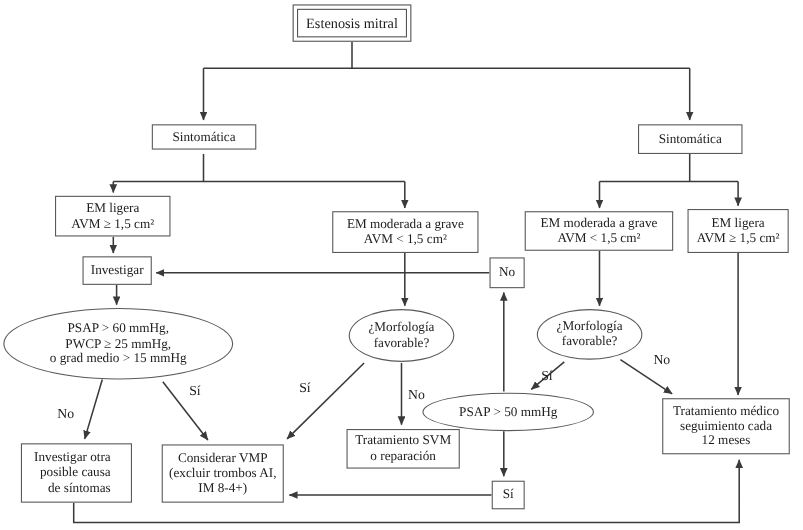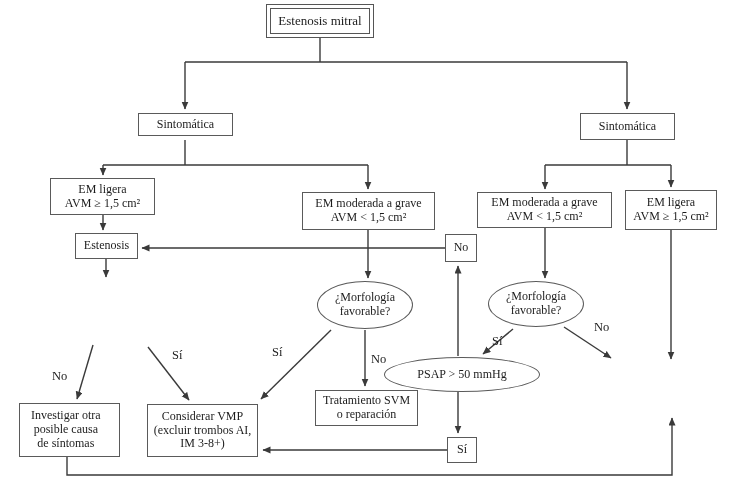--- a/index.html
+++ b/index.html
@@ -7,21 +7,21 @@
     position:relative;width:730px;height:482px;background:#ffffff;
     font-family:Liberation Serif, serif;color:#1c1c1c;overflow:hidden;
   }
   #connectors{position:absolute;left:0;top:0;z-index:0;}
   .node{
     position:absolute;z-index:1;box-sizing:border-box;
     display:flex;align-items:center;justify-content:center;
     text-align:center;border:1.3px solid #5a5a5a;background:#ffffff;
     font-size:12px;line-height:1.14;white-space:pre-line;
   }
-  .node.left{justify-content:flex-start;text-align:center;padding-left:11px;}
+  .node.left{justify-content:flex-start;text-align:right;padding-left:11px;}
   .ellipse{border-radius:50%;}
   .double-outer{
     position:absolute;z-index:1;box-sizing:border-box;
     border:1.6px solid #555555;background:#ffffff;padding:3px;
   }
   .double-inner{
     box-sizing:border-box;width:100%;height:100%;
     border:1.3px solid #555555;display:flex;align-items:center;justify-content:center;
     font-size:13px;
   }
@@ -85,44 +85,50 @@
 
   <div class="node" style="left:302px;top:192px;width:133px;height:38px">EM moderada a grave
 AVM &lt; 1,5 cm²</div>
 
   <div class="node" style="left:477px;top:192px;width:135px;height:36px">EM moderada a grave
 AVM &lt; 1,5 cm²</div>
 
   <div class="node" style="left:625px;top:190px;width:92px;height:40px">EM ligera
 AVM ≥ 1,5 cm²</div>
 
-  <div class="node" style="left:75px;top:233px;width:63px;height:26px">Estenosis</div>
+  <div class="node" style="left:75px;top:233px;width:63px;height:26px">Investigar</div>
 
   <div class="node" style="left:445px;top:234px;width:32px;height:28px">No</div>
 
+  <div class="node ellipse" style="left:3px;top:280px;width:209px;height:65px">PSAP &gt; 60 mmHg,
+PWCP ≥ 25 mmHg,
+o grad medio &gt; 15 mmHg</div>
 
   <div class="node ellipse" style="left:317px;top:281px;width:96px;height:48px">¿Morfología
 favorable?</div>
 
   <div class="node ellipse" style="left:488px;top:281px;width:96px;height:46px">¿Morfología
 favorable?</div>
 
   <div class="node ellipse" style="left:384px;top:357px;width:156px;height:35px">PSAP &gt; 50 mmHg</div>
 
   <div class="node left" style="left:19px;top:403px;width:101px;height:54px">Investigar otra
 posible causa
 de síntomas</div>
 
   <div class="node" style="left:147px;top:404px;width:111px;height:53px">Considerar VMP
 (excluir trombos AI,
-IM 3-8+)</div>
+IM 8-4+)</div>
 
   <div class="node" style="left:315px;top:390px;width:103px;height:36px">Tratamiento SVM
 o reparación</div>
 
+  <div class="node" style="left:602px;top:362px;width:116px;height:51px">Tratamiento médico
+seguimiento cada
+12 meses</div>
 
   <div class="node" style="left:447px;top:437px;width:30px;height:26px">Sí</div>
 
   <span class="edge-label" style="left:52px;top:370px">No</span>
   <span class="edge-label" style="left:172px;top:349px">Sí</span>
   <span class="edge-label" style="left:272px;top:346px">Sí</span>
   <span class="edge-label" style="left:371px;top:353px">No</span>
   <span class="edge-label" style="left:492px;top:335px">Sí</span>
   <span class="edge-label" style="left:594px;top:321px">No</span>
 

